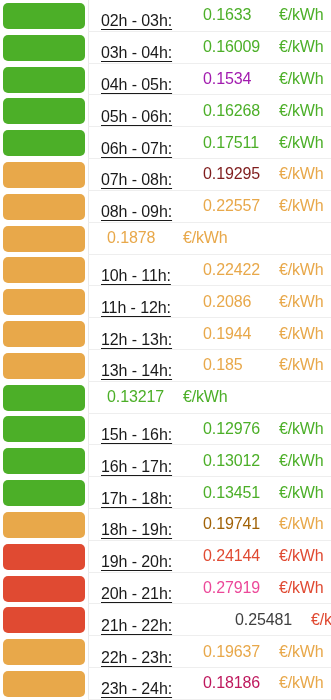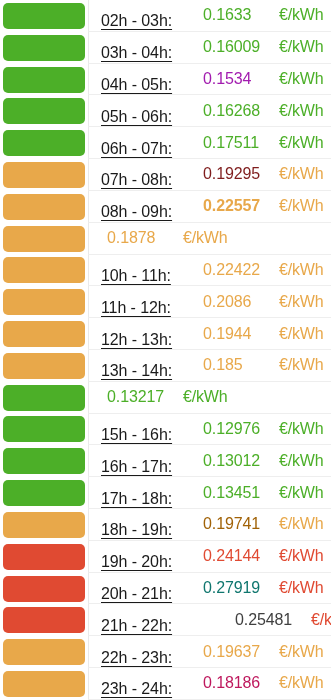--- a/index.html
+++ b/index.html
@@ -156,21 +156,21 @@
         <span class="price-value" style="color: #7f1d1d;">0.19295</span>
         <span class="unit-label" style="color: rgb(232, 168, 74);">€/kWh</span>
       </div>
     </div>
     <div class="price-row">
       <div class="bar-cell">
         <div class="level-bar" style="background: rgb(232, 168, 74);"></div>
       </div>
       <div class="text-cell">
         <span class="slot-label">08h - 09h:</span>
-        <span class="price-value" style="color: rgb(232, 168, 74); font-weight: bold;">0.22557</span>
+        <span class="price-value" style="color: rgb(232, 168, 74);">0.22557</span>
         <span class="unit-label" style="color: rgb(232, 168, 74);">€/kWh</span>
       </div>
     </div>
     <div class="price-row">
       <div class="bar-cell">
         <div class="level-bar" style="background: rgb(232, 168, 74);"></div>
       </div>
       <div class="text-cell">
         <span class="price-value" style="color: rgb(232, 168, 74);">0.1878</span>
         <span class="unit-label" style="color: rgb(232, 168, 74);">€/kWh</span>
@@ -274,21 +274,21 @@
         <span class="price-value" style="color: rgb(224, 74, 50);">0.24144</span>
         <span class="unit-label" style="color: rgb(224, 74, 50);">€/kWh</span>
       </div>
     </div>
     <div class="price-row">
       <div class="bar-cell">
         <div class="level-bar" style="background: rgb(224, 74, 50);"></div>
       </div>
       <div class="text-cell">
         <span class="slot-label">20h - 21h:</span>
-        <span class="price-value" style="color: #0f766e;">0.27919</span>
+        <span class="price-value" style="color: #ec4899;">0.27919</span>
         <span class="unit-label" style="color: rgb(224, 74, 50);">€/kWh</span>
       </div>
     </div>
     <div class="price-row">
       <div class="bar-cell">
         <div class="level-bar" style="background: rgb(224, 74, 50);"></div>
       </div>
       <div class="text-cell">
         <span class="slot-label">21h - 22h:</span>
         <span class="price-value" style="color: #404040; margin-left: 32px;">0.25481</span>

